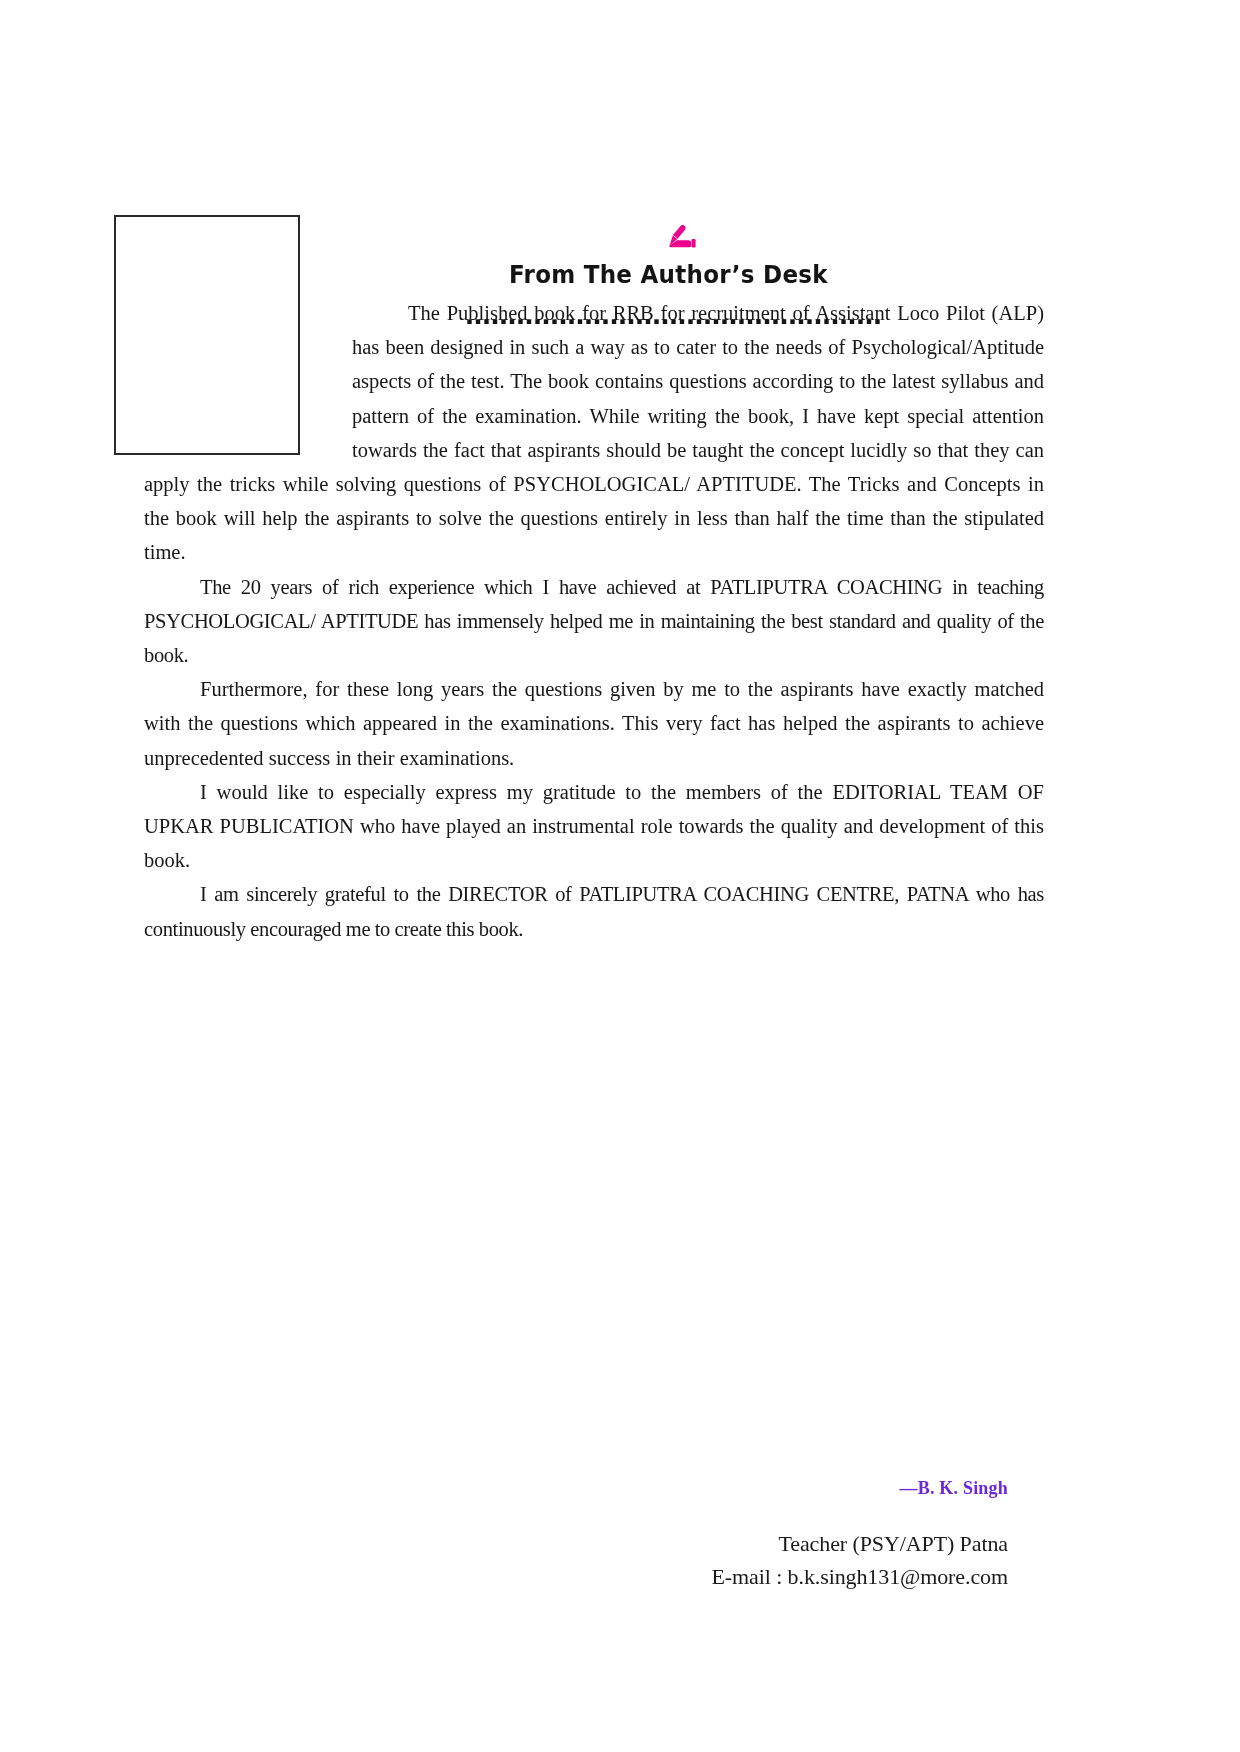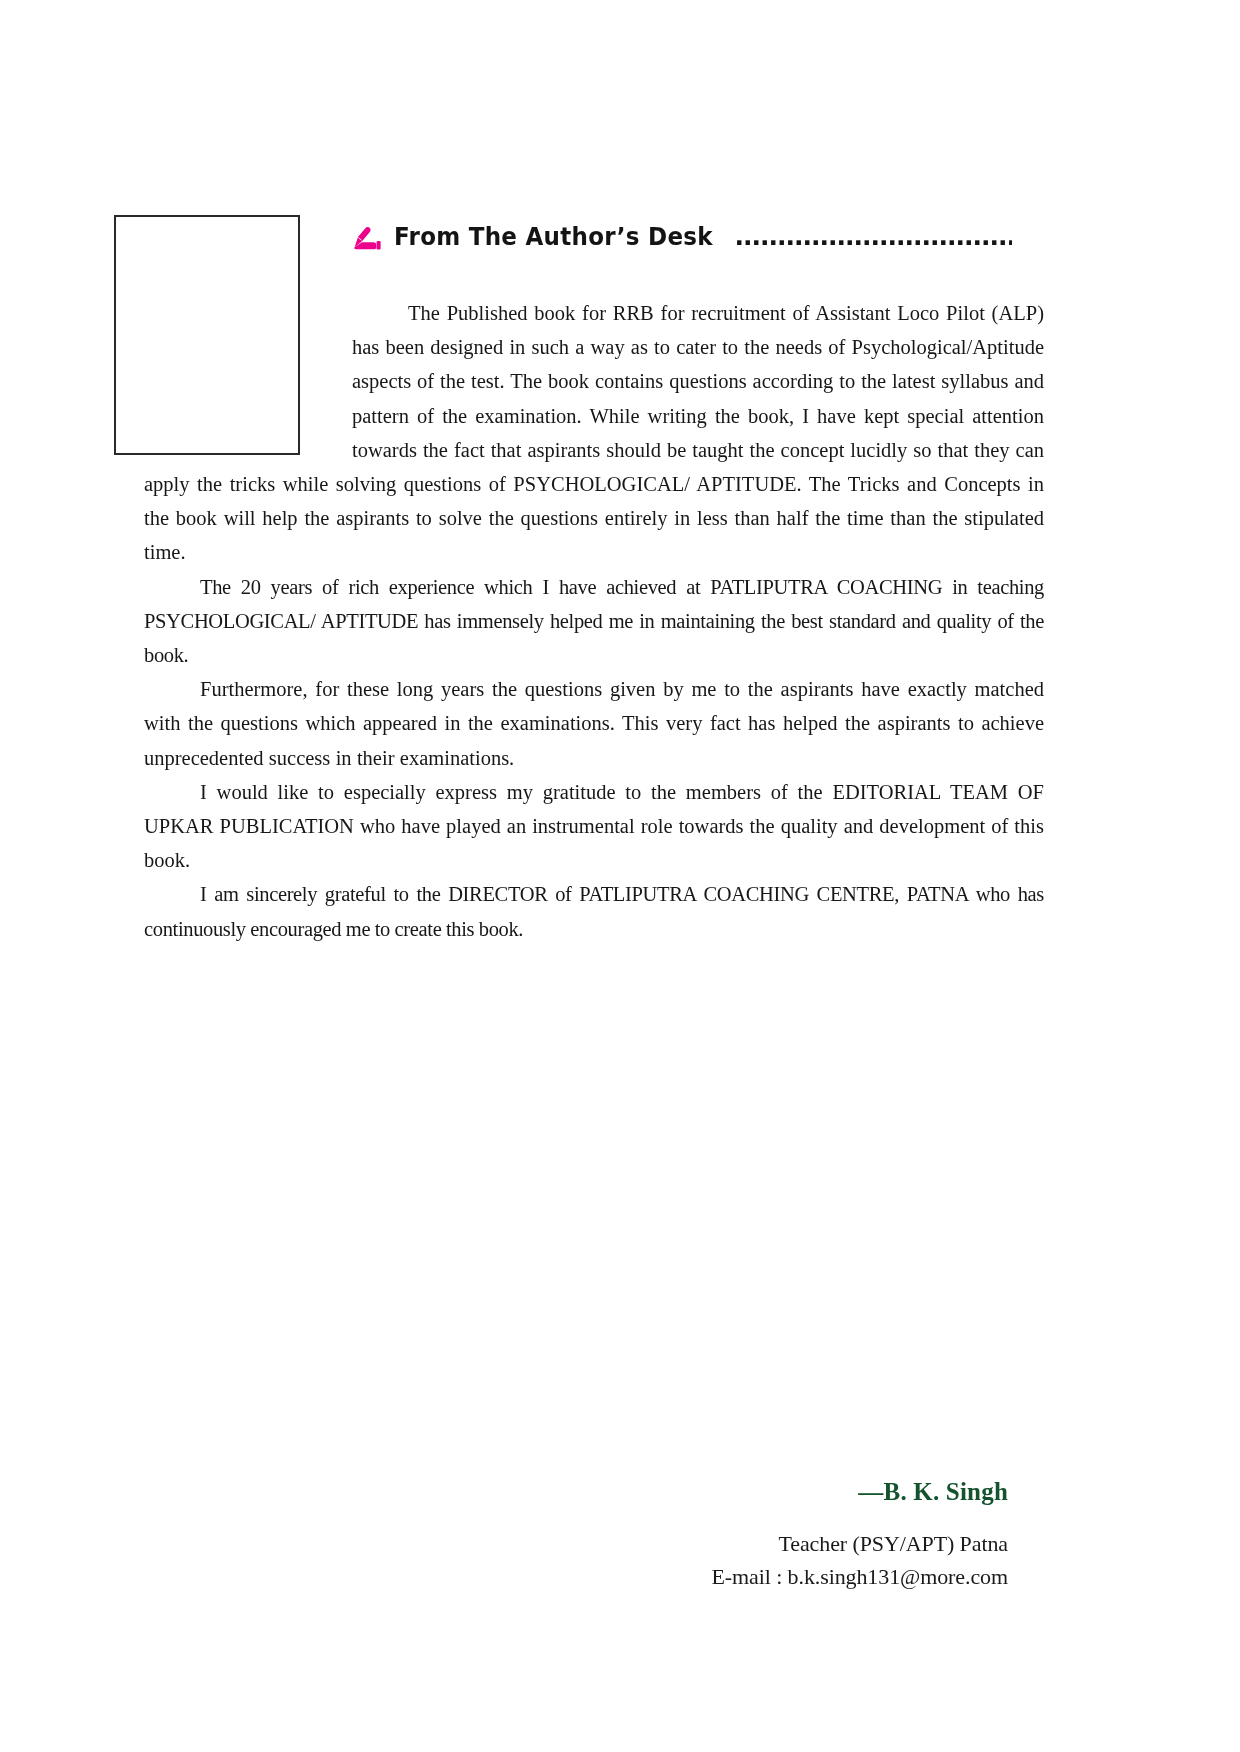--- a/index.html
+++ b/index.html
@@ -27,20 +27,21 @@
   
   .header {
     position: absolute;
     left: 352px;
     top: 222px;
     width: 660px;
     display: flex;
     align-items: center;
     gap: 12px;
     white-space: nowrap;
+    flex-direction: column;
   }
   .pen-icon {
     width: 30px;
     height: 26px;
     flex: 0 0 auto;
     display: block;
     position: relative;
     top: 1px;
   }
   .header-title {
@@ -119,22 +120,22 @@
   .signature {
     position: absolute;
     right: 232px;
     top: 1478px;
     text-align: right;
     width: 420px;
   }
   .sig-name {
     font-family: "Liberation Serif", "DejaVu Serif", serif;
     font-weight: bold;
-    font-size: 25px;
-    color: #14532d;
+    font-size: 18px;
+    color: #6d28d9;
     letter-spacing: 0.2px;
     white-space: nowrap;
   }
   .sig-lines {
     position: absolute;
     right: 232px;
     top: 1527px;
     text-align: right;
     width: 420px;
   }

